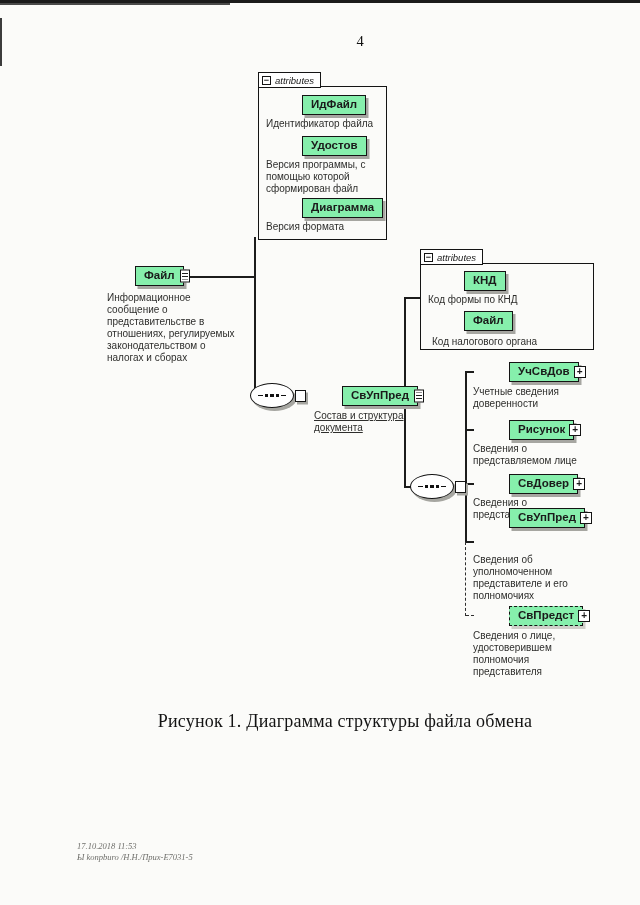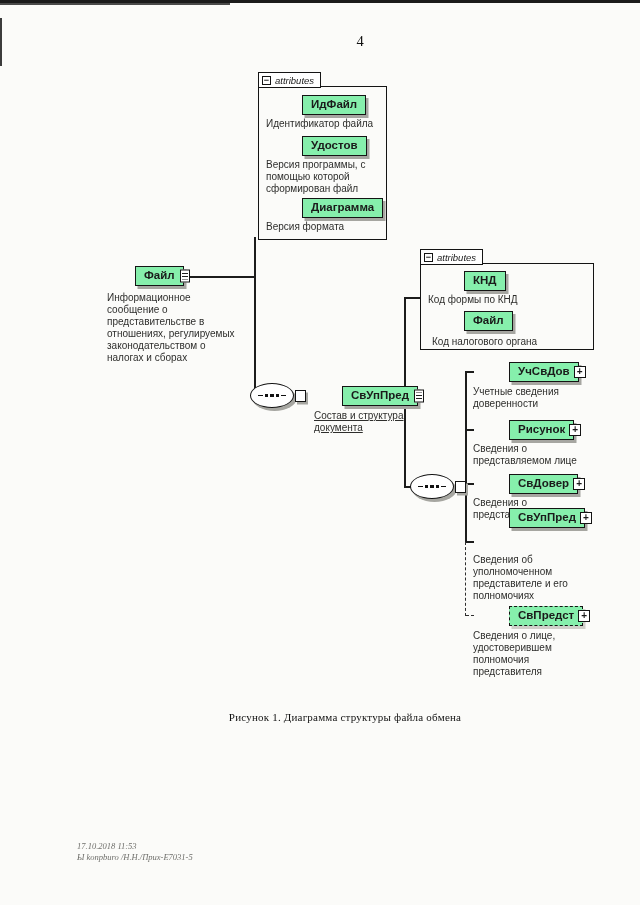--- a/index.html
+++ b/index.html
@@ -74,21 +74,21 @@
     box-shadow:2px 2.5px 0 #a6a6a1;
   }
 
   .page-number {
     position:absolute; left:350px; top:33px; width:20px; text-align:center;
     font-family:"Liberation Serif","DejaVu Serif",serif; font-size:14.5px; color:#111;
   }
   .caption {
     position:absolute; left:95px; top:711px; width:500px; text-align:center;
     font-family:"Liberation Serif","DejaVu Serif",serif;
-    font-size:11px; color:#131313; letter-spacing:.2px;
+    font-size:18px; color:#131313; letter-spacing:.2px;
   }
   .footer {
     position:absolute; left:77px; top:841px;
     font-family:"Liberation Serif","DejaVu Serif",serif;
     font-style:italic; font-size:8.5px; line-height:11px;
     color:#5d5d59; opacity:.9;
   }
   .scan-top { position:absolute; left:0; top:0; width:640px; height:3px; background:#1b1b1b; }
   .scan-top2 { position:absolute; left:0; top:3px; width:230px; height:1.5px; background:#4a4a4a; }
   .scan-left { position:absolute; left:0; top:18px; width:2px; height:48px; background:#3c3c3c; }

